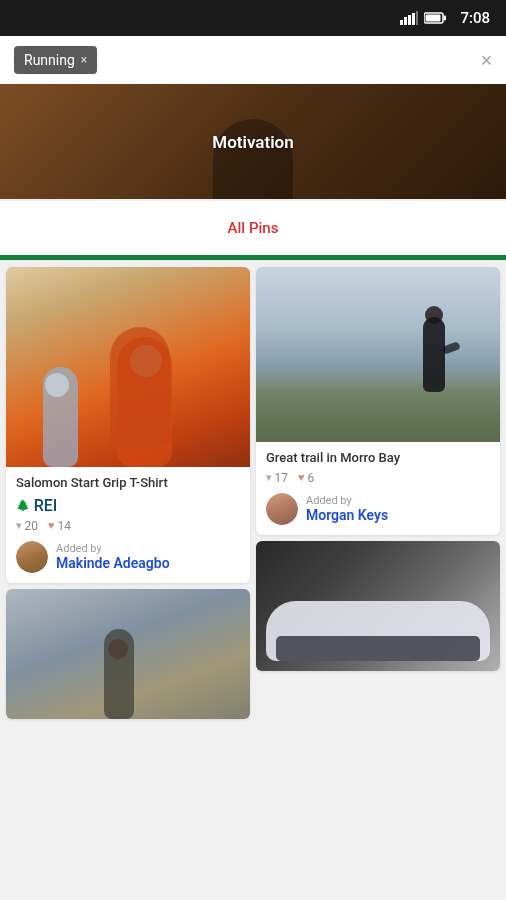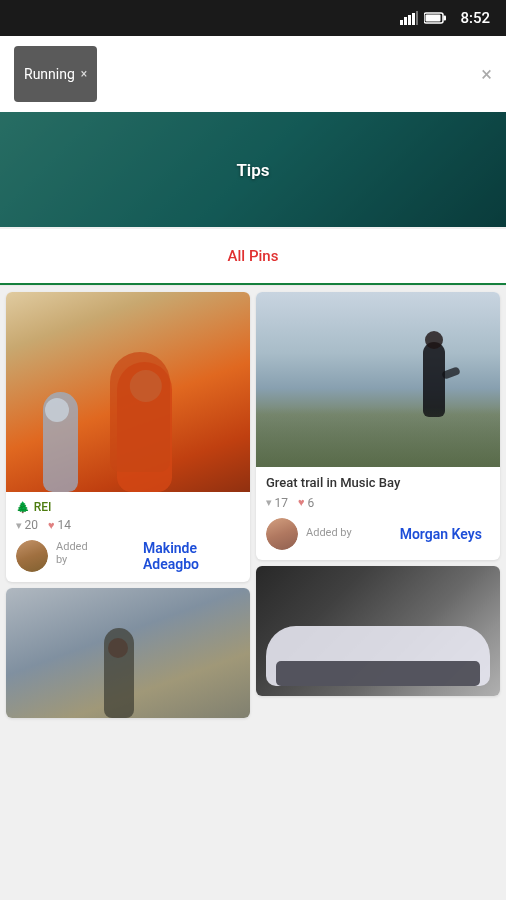--- a/index.html
+++ b/index.html
@@ -40,21 +40,21 @@
       background: white;
       padding: 10px 14px;
       display: flex;
       align-items: center;
       gap: 10px;
     }
     .search-tag {
       background: #5a5a5a;
       color: white;
       border-radius: 4px;
-      padding: 20px 10px;
+      padding: 6px 10px;
       font-size: 14px;
       display: flex;
       align-items: center;
       gap: 6px;
     }
     .tag-close {
       font-size: 12px;
       opacity: 0.8;
       cursor: pointer;
     }
@@ -125,21 +125,21 @@
     .tab {
       flex: 1;
       padding: 18px 0;
       text-align: center;
       font-size: 15px;
       font-weight: 500;
       cursor: pointer;
     }
     .tab-active {
       color: #e03030;
-      border-bottom: 2px solid #15803d;
+      border-bottom: 5px solid #15803d;
     }
     .tab-inactive {
       color: #999;
       background: #f5f5f5;
     }
 
     
     .pins-grid {
       display: flex;
       gap: 6px;
@@ -174,22 +174,22 @@
       display: flex;
       align-items: center;
       gap: 4px;
       margin-bottom: 4px;
     }
     .source-icon {
       color: #4a8a4a;
       font-size: 11px;
     }
     .source-name {
-      font-size: 12px;
-      color: #4d7c0f;
+      font-size: 16px;
+      color: #0c4a6e;
       font-weight: 500;
     }
     .pin-stats {
       display: flex;
       align-items: center;
       gap: 10px;
       margin-bottom: 8px;
     }
     .stat-item {
       display: flex;
@@ -212,22 +212,21 @@
       overflow: hidden;
       flex-shrink: 0;
     }
     .avatar-circle {
       width: 100%;
       height: 100%;
       border-radius: 50%;
     }
     .author-info {
       display: flex;
-      flex-direction: row;
-      gap: 48px;
+      flex-direction: column;
     }
     .added-by-text {
       font-size: 11px;
       color: #999;
     }
     .author-name {
       font-size: 14px;
       font-weight: 600;
       color: #1d4ed8;
     }
@@ -263,36 +262,36 @@
       <rect x="12" y="2" width="3" height="12"></rect>
       <rect x="16" y="0" width="3" height="14" opacity="0.4"></rect>
     </svg>
 
     <svg width="22" height="12" viewBox="0 0 22 12" fill="white">
       <rect x="0" y="1" width="19" height="10" rx="2" ry="2" stroke="white" stroke-width="1.5" fill="none"></rect>
       <rect x="19.5" y="3.5" width="2.5" height="5" rx="1" fill="white"></rect>
       <rect x="1.5" y="2.5" width="15" height="7" rx="1" fill="white"></rect>
     </svg>
   </div>
-  <span class="time-text">8:52</span>
+  <span class="time-text">7:08</span>
 </div>
 
 <div class="search-bar">
   <div class="search-tag">
     <span>Running</span>
     <span class="tag-close">×</span>
   </div>
   <div class="search-spacer"></div>
   <span class="search-clear">×</span>
 </div>
 
 <div class="category-row">
-  <div class="category-item cat-tips">
+  <div class="category-item cat-motivation">
     <div class="category-overlay">
-      <span class="category-label">Tips</span>
+      <span class="category-label">Motivation</span>
     </div>
   </div>
 </div>
 
 <div class="tabs-row">
   <div class="tab tab-active">
     <span>All Pins</span>
   </div>
 </div>
 
@@ -303,20 +302,21 @@
     <div class="pin-card">
       <div class="img-runner-red" style="height:200px; background: linear-gradient(160deg, #e0cba0 0%, #c8a870 20%, #e06820 55%, #c04010 80%, #903010 100%); position:relative; overflow:hidden;">
 
         <div style="position:absolute; bottom:0; left:50%; transform:translateX(-20%); width:55px; height:130px; background: rgba(210,70,20,0.85); border-radius:28px 28px 15px 15px;"></div>
         <div style="position:absolute; bottom:90px; left:52%; transform:translateX(-10%); width:32px; height:32px; background: rgba(190,140,100,0.9); border-radius:50%;"></div>
 
         <div style="position:absolute; bottom:0; left:15%; width:35px; height:100px; background: rgba(150,180,210,0.7); border-radius:18px 18px 10px 10px;"></div>
         <div style="position:absolute; bottom:70px; left:16%; width:24px; height:24px; background: rgba(200,210,220,0.8); border-radius:50%;"></div>
       </div>
       <div class="pin-info">
+        <div class="pin-title">Salomon Start Grip T-Shirt</div>
         <div class="pin-source">
           <span class="source-icon">🌲</span>
           <span class="source-name">REI</span>
         </div>
         <div class="pin-stats">
           <div class="stat-item">
             <span class="stat-icon-pin">▾</span>
             <span>20</span>
           </div>
           <div class="stat-item">
@@ -351,21 +351,21 @@
       <div style="height:175px; background: linear-gradient(180deg, #c8d4e0 0%, #a8bcc8 35%, #88a0b0 55%, #788870 70%, #687860 100%); position:relative; overflow:hidden;">
 
         <div style="position:absolute; bottom:50px; right:55px; width:22px; height:75px; background:rgba(15,15,20,0.85); border-radius:11px 11px 6px 6px;"></div>
         <div style="position:absolute; bottom:118px; right:57px; width:18px; height:18px; background:rgba(30,20,20,0.8); border-radius:50%;"></div>
 
         <div style="position:absolute; bottom:90px; right:40px; width:18px; height:8px; background:rgba(15,15,20,0.7); border-radius:4px; transform:rotate(-20deg);"></div>
 
         <div style="position:absolute; bottom:0; left:0; right:0; height:60px; background: linear-gradient(180deg, transparent, rgba(80,100,60,0.6));"></div>
       </div>
       <div class="pin-info">
-        <div class="pin-title">Great trail in Music Bay</div>
+        <div class="pin-title">Great trail in Morro Bay</div>
         <div class="pin-stats">
           <div class="stat-item">
             <span class="stat-icon-pin">▾</span>
             <span>17</span>
           </div>
           <div class="stat-item">
             <span class="stat-icon-heart">♥</span>
             <span>6</span>
           </div>
         </div>

